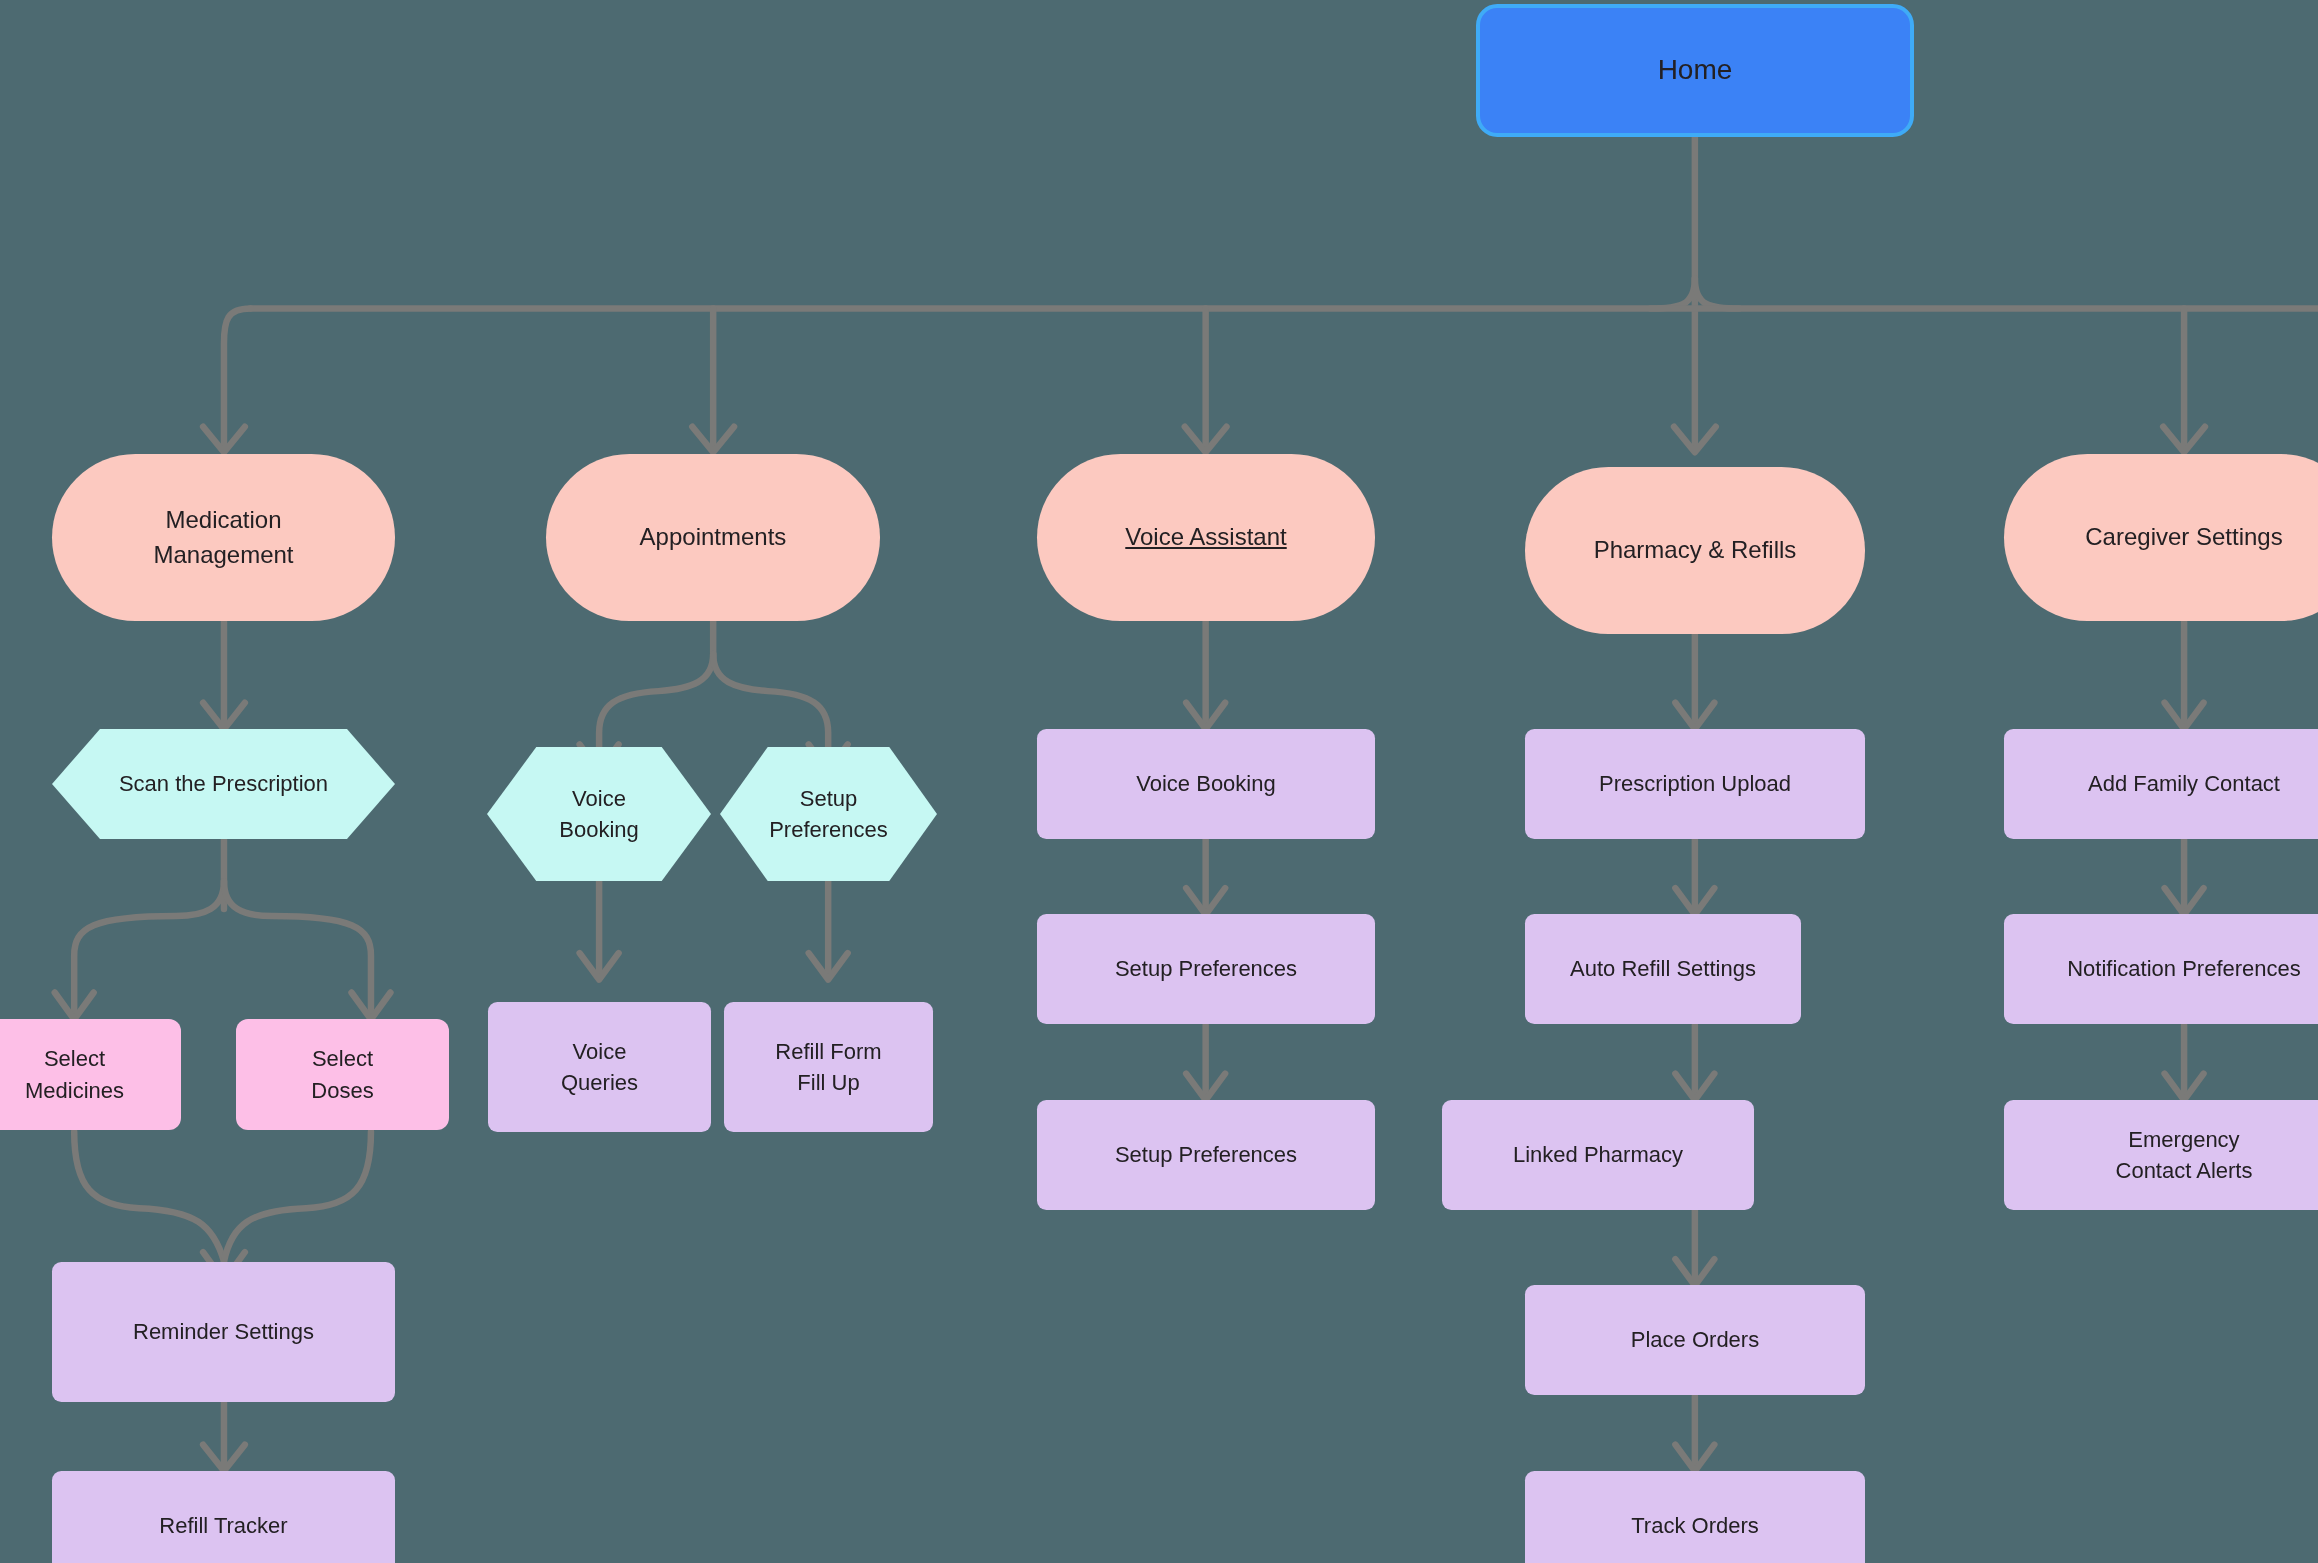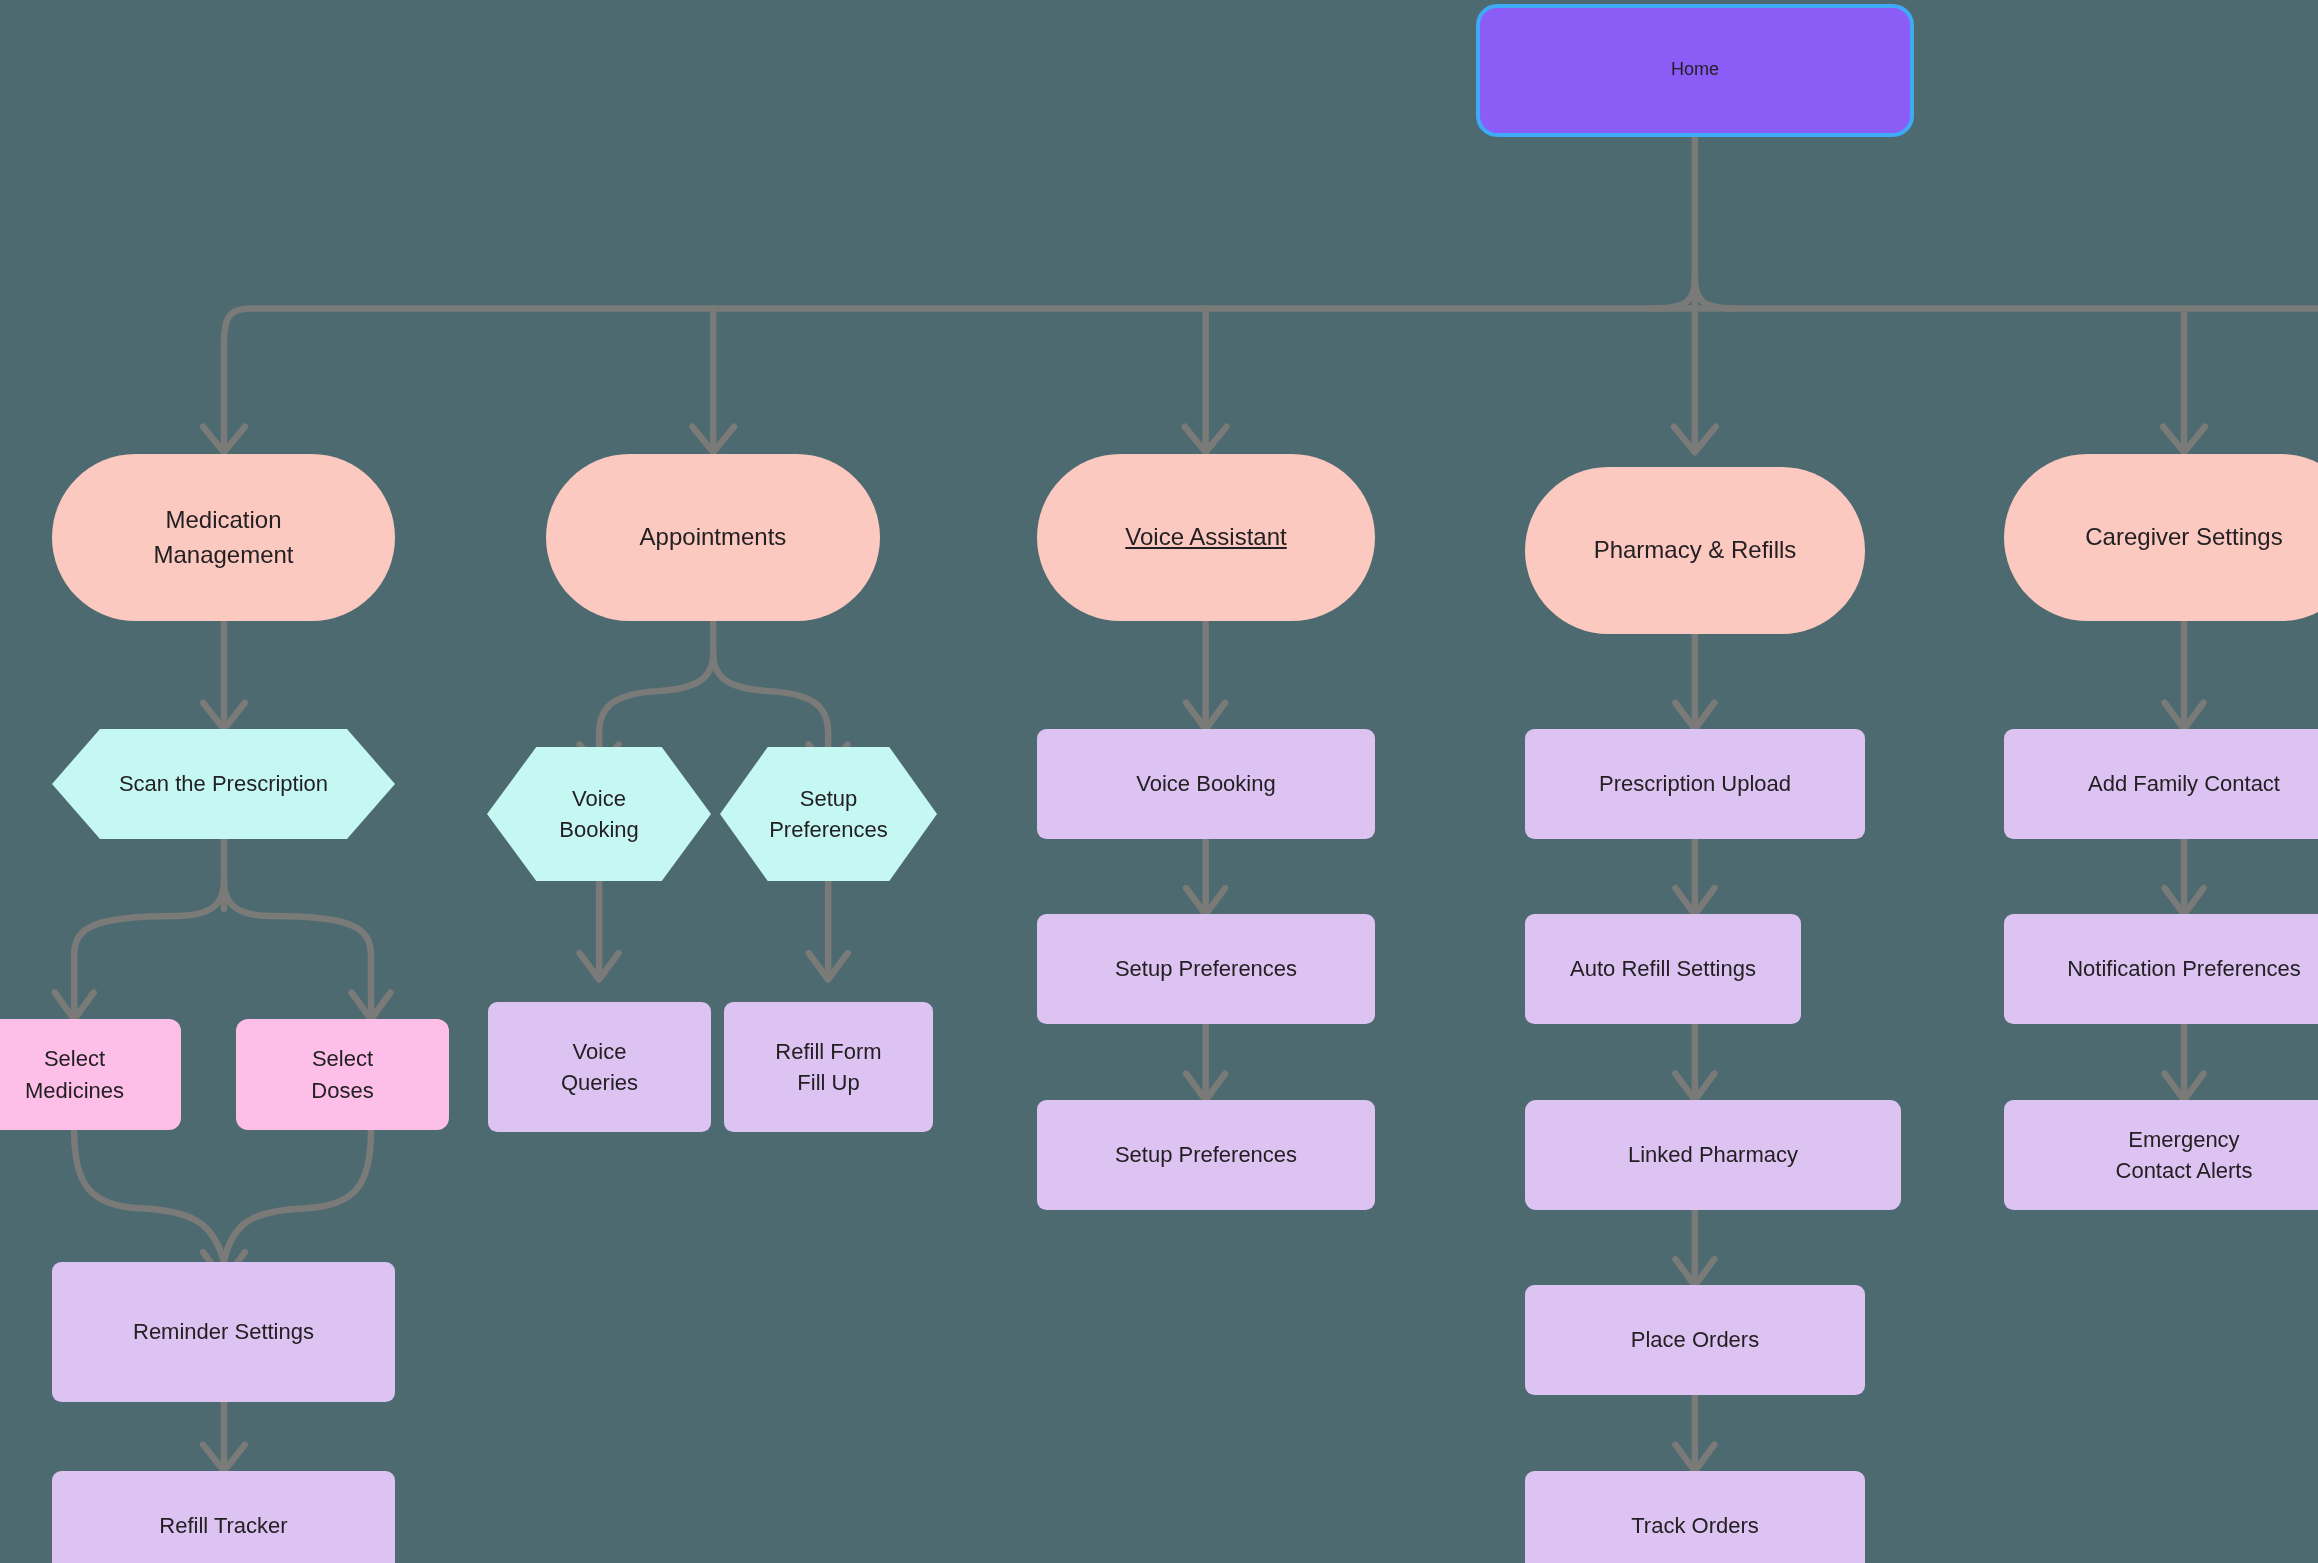--- a/index.html
+++ b/index.html
@@ -18,24 +18,24 @@
     box-sizing:border-box;
     display:flex;align-items:center;justify-content:center;
     text-align:center;
     color:#232023;
     line-height:1.42;
     padding:0 8.3px;
   }
 
   
   .n-root{
-    background:#8b5cf6;
+    background:#3b82f6;
     border:4.6px solid #3fabf7;
     border-radius:21.3px;
-    font-size:18px;
+    font-size:28px;
   }
   .n-cat{
     background:#fcc9c0;
     border-radius:107px;
     font-size:24px;
   }
   .n-step{
     background:#dcc3f1;
     border-radius:9.3px;
     font-size:22px;
@@ -223,21 +223,21 @@
   <div class="node n-step" style="left:1037px;top:1100px;width:338px;height:110px;">
     <span class="label">Setup Preferences</span>
   </div>
 
   <div class="node n-step" style="left:1525px;top:729px;width:340px;height:110px;">
     <span class="label">Prescription Upload</span>
   </div>
   <div class="node n-step" style="left:1525px;top:914px;width:276px;height:110px;text-align:right;">
     <span class="label">Auto Refill Settings</span>
   </div>
-  <div class="node n-step" style="left:1525px;top:1100px;width:376px;height:110px;border-radius:11px;">
+  <div class="node n-step" style="left:1442px;top:1100px;width:312px;height:110px;">
     <span class="label">Linked Pharmacy</span>
   </div>
   <div class="node n-step" style="left:1525px;top:1285px;width:340px;height:110px;">
     <span class="label">Place Orders</span>
   </div>
   <div class="node n-step" style="left:1525px;top:1471px;width:340px;height:110px;">
     <span class="label">Track Orders</span>
   </div>
 
   <div class="node n-step" style="left:2004px;top:729px;width:360px;height:110px;">

